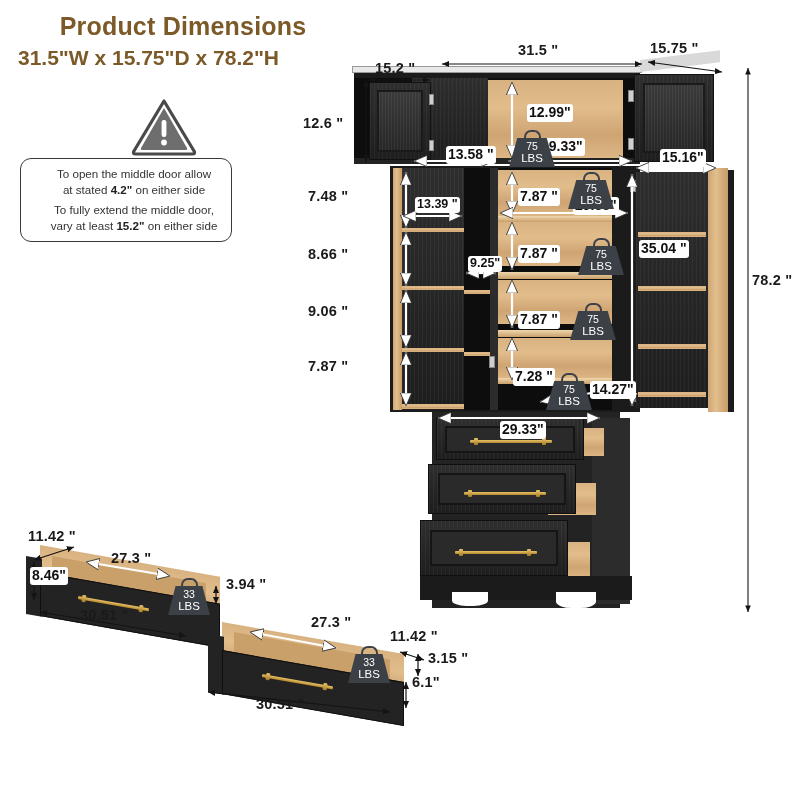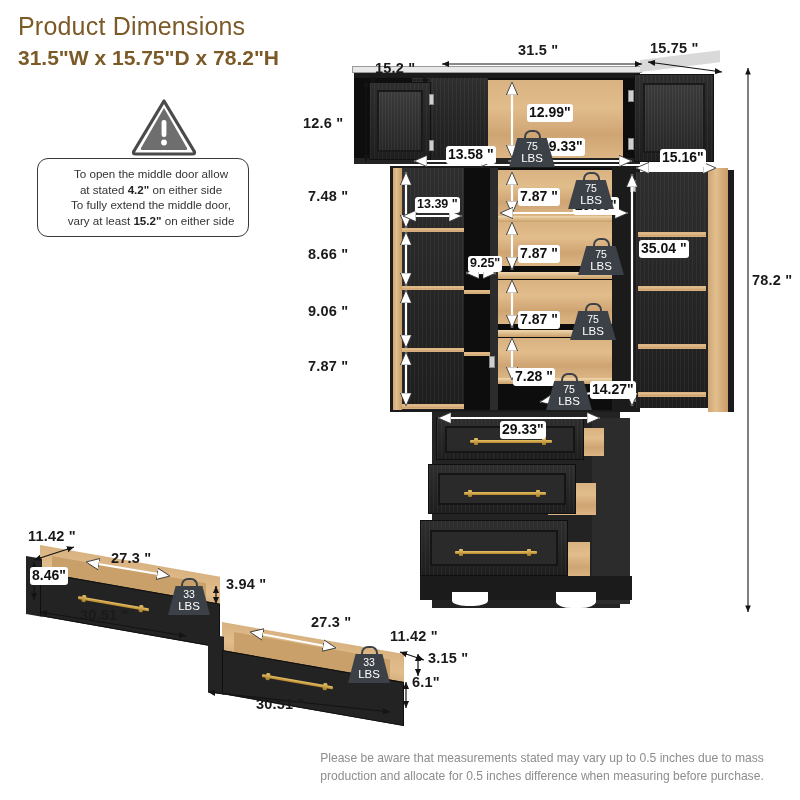--- a/index.html
+++ b/index.html
@@ -9,43 +9,43 @@
     background:#ffffff;
     font-family:"Liberation Sans", sans-serif;
     overflow:hidden;
     position:relative;
   }
   .stage{position:absolute;left:0;top:0;width:800px;height:800px;}
 
   
   #header{position:absolute;left:18px;top:12px;width:330px;}
   #title{
-    font-size:25px;font-weight:normal;color:#7c5a28;
-    letter-spacing:.2px;line-height:1.15;margin:0;
+    font-size:25px;font-weight:bold;color:#7c5a28;
+    letter-spacing:.2px;line-height:1.15;margin:0;text-align:center;
   }
   #subtitle{
     font-size:21px;font-weight:bold;color:#7c5a28;
     line-height:1.2;margin:4px 0 0 0;
   }
 
   
   #warn-tri{position:absolute;left:131px;top:98px;width:66px;height:58px;}
 
   
   #callout{
-    position:absolute;left:37px;top:158px;width:212px;
+    position:absolute;left:20px;top:158px;width:212px;
     border:1.6px solid #3a3a3a;border-radius:11px;
     background:#fff;padding:7px 6px 8px 22px;
     box-sizing:border-box;
   }
   #callout p{
     margin:0;text-align:center;color:#333;
     font-size:11.6px;line-height:1.34;
   }
-  #callout p.second{}
+  #callout p.second{margin-top:5px;}
   #callout b{font-weight:bold;color:#222;}
 
   
   #footer{
     position:absolute;left:296px;top:750px;width:492px;
     color:#8d8d8d;font-size:12.1px;line-height:1.45;text-align:center;
   }
 
   
   .pc{position:absolute;box-sizing:border-box;}
@@ -422,15 +422,14 @@
 
     <div class="wt w33" style="left:348px;top:646px;">
       <div class="hook"></div>
       <div class="body">
         <div class="n">33</div>
         <div class="u">LBS</div>
       </div>
     </div>
   </div>
 
-  <div id="footer">Please be aware that measurements stated may vary up to 0.5 inches due to mass production and allocate for 0.5 inches difference when measuring before purchase.</div>
 
 </div>
 
 </body></html>

